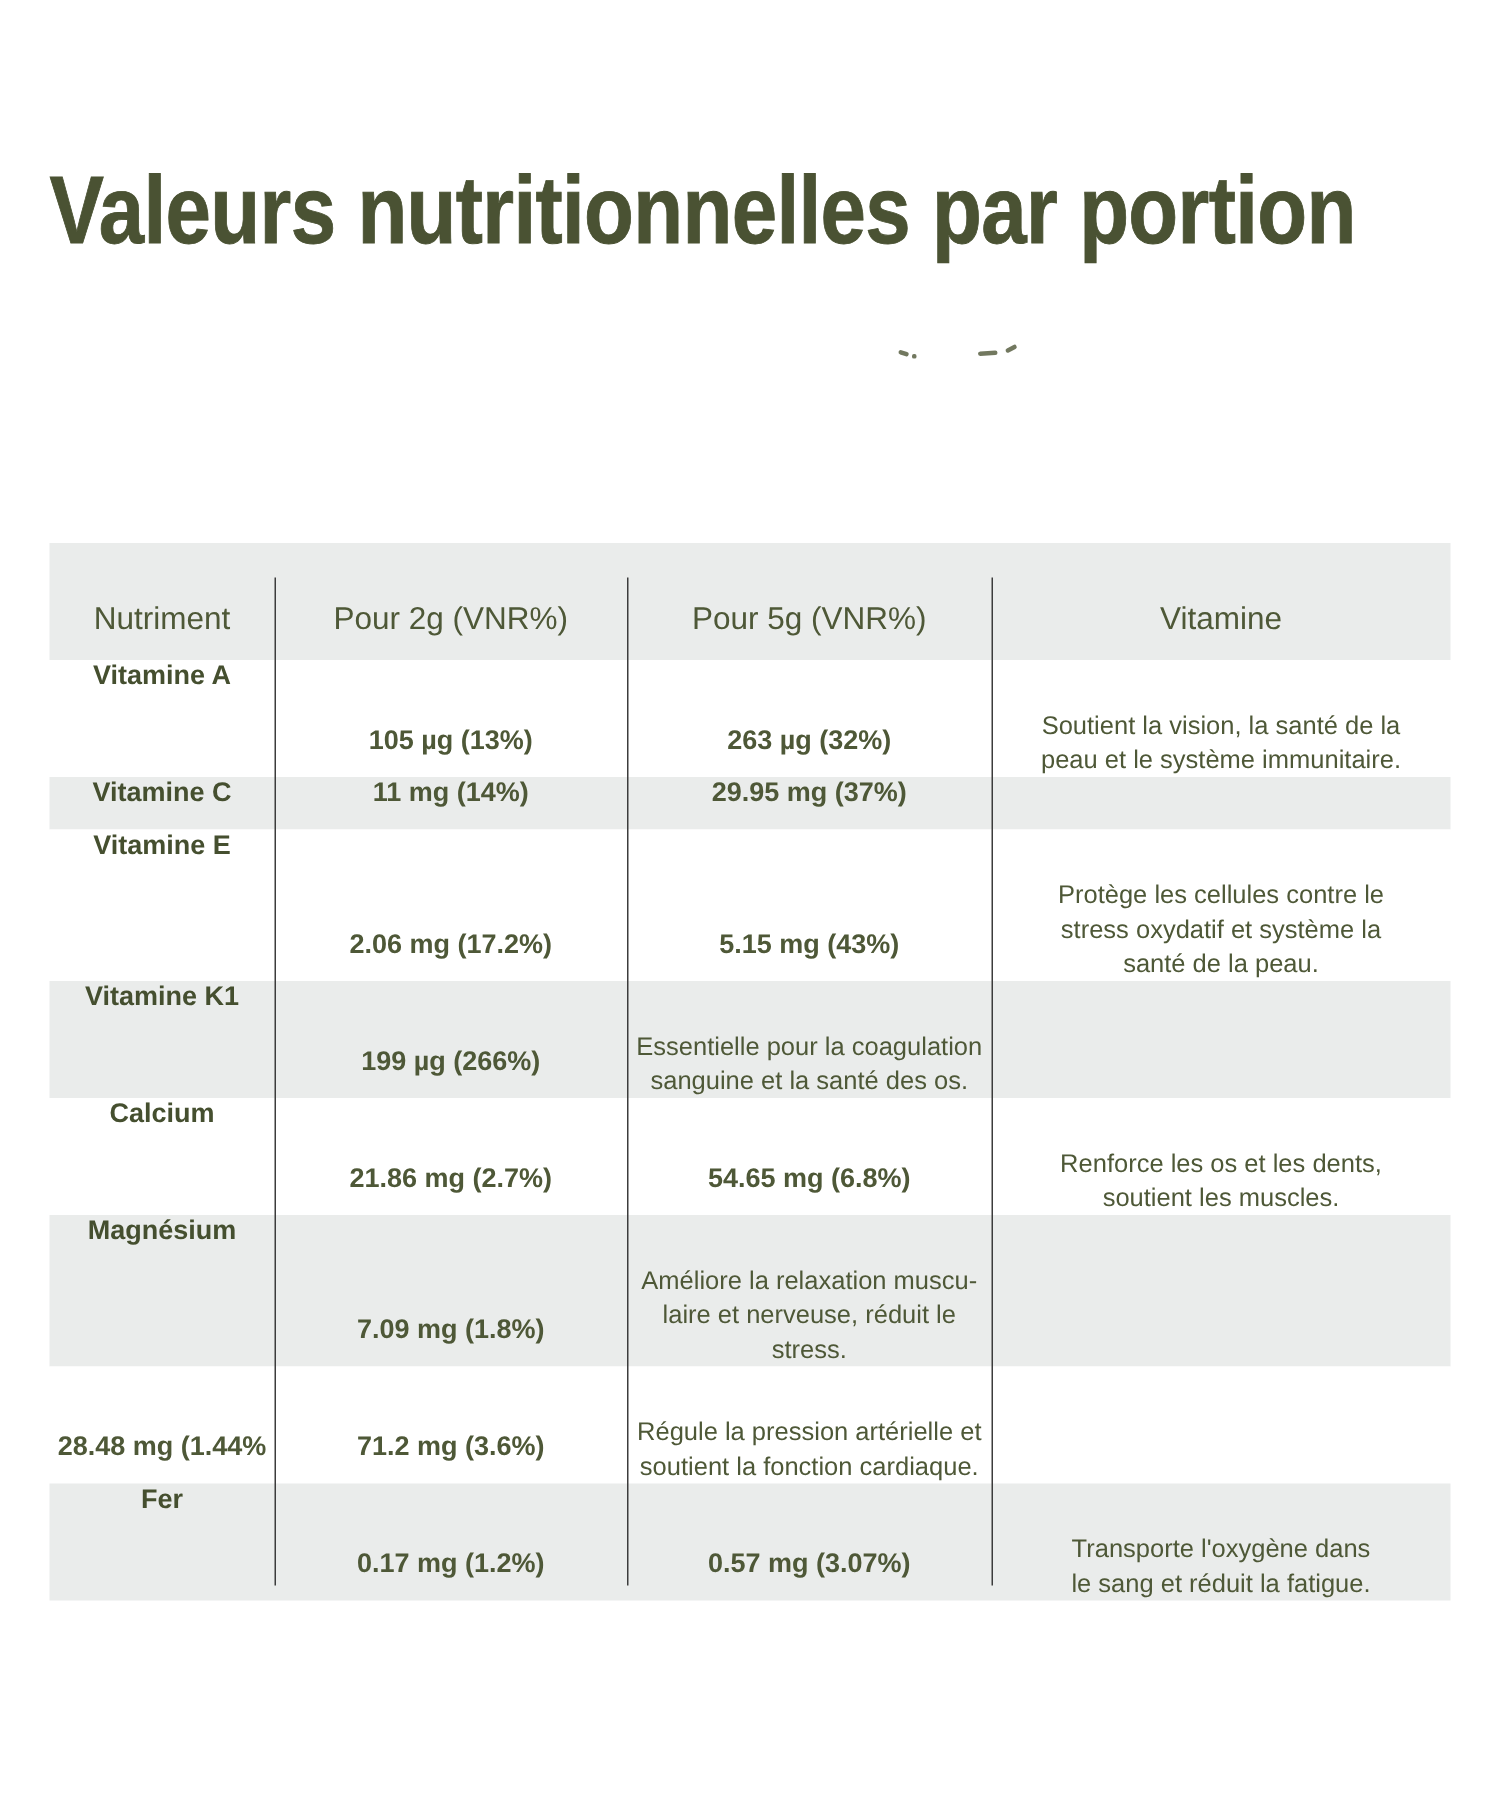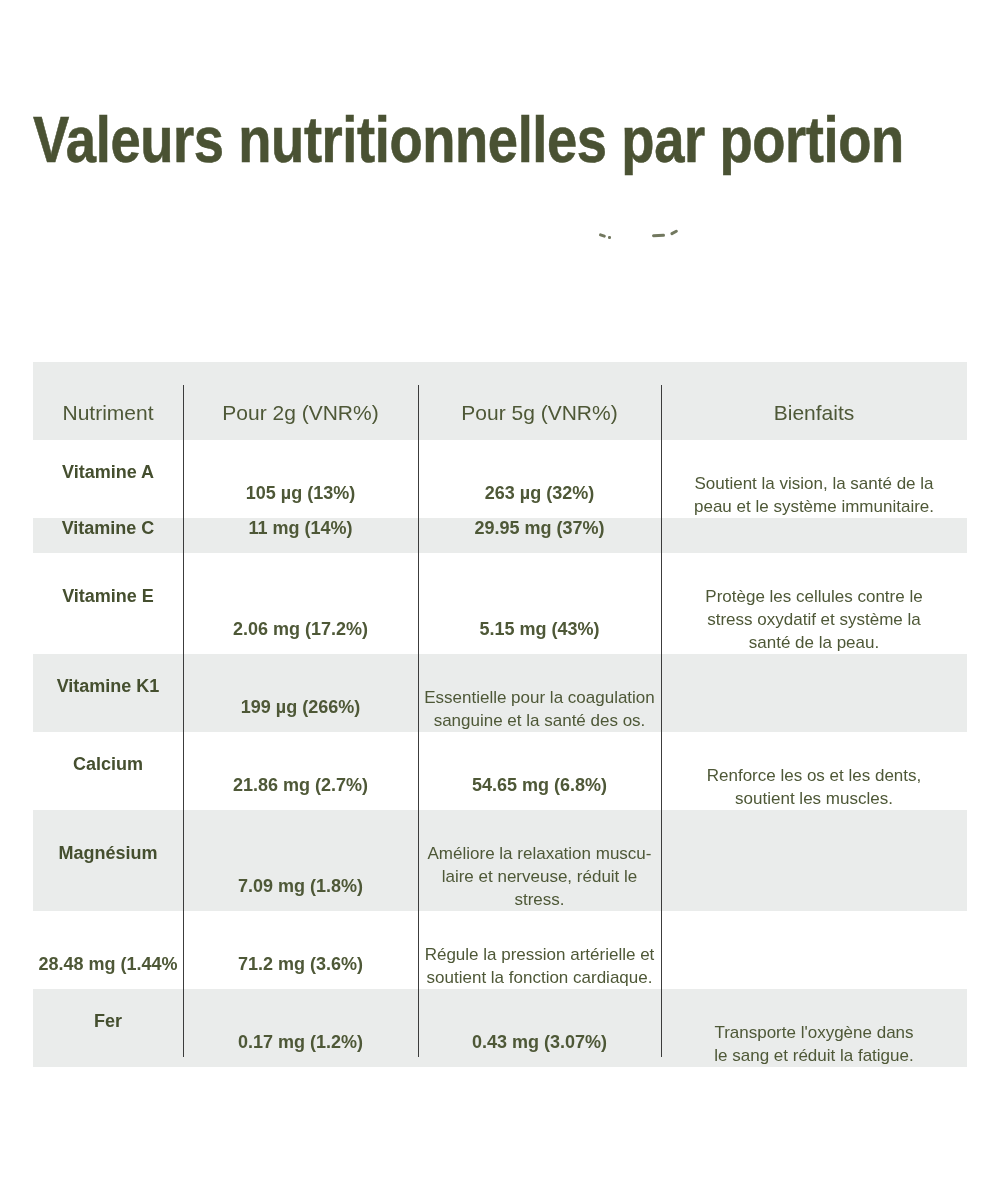--- a/index.html
+++ b/index.html
@@ -57,21 +57,21 @@
   .cell{
     display:flex;justify-content:center;
     color:var(--text-color);
     overflow:hidden;
   }
   .header-cell{
     align-items:flex-end;padding-bottom:15px;
     font-size:21px;
   }
   .name-cell{
-    align-items:center;padding-bottom:14px;
+    align-items:flex-start;padding-bottom:14px;
     font-size:18px;font-weight:700;color:var(--name-color);
   }
   .value-cell{
     align-items:flex-end;padding-bottom:14px;
     font-size:18px;
     font-weight:bold;
   }
   .benefit-cell{
     align-items:center;
     text-align:center;
@@ -98,21 +98,21 @@
   <span class="glyph-mark gm-dot"></span>
   <span class="glyph-mark gm-dash"></span>
   <span class="glyph-mark gm-acute"></span>
 </div>
 
 <div class="nutrition-table">
   <div class="header-row">
       <div class="cell header-cell">Nutriment</div>
       <div class="cell header-cell">Pour 2g (VNR%)</div>
       <div class="cell header-cell">Pour 5g (VNR%)</div>
-      <div class="cell header-cell">Bienfaits</div>
+      <div class="cell header-cell">Vitamine</div>
     </div>
 
   <div class="row">
       <div class="cell name-cell">
         <span>Vitamine A</span>
       </div>
       <div class="cell value-cell">
         <span>105 µg (13%)</span>
       </div>
       <div class="cell value-cell">
@@ -190,21 +190,21 @@
 soutient la fonction cardiaque.</span></div>
     </div>
     <div class="row alt">
       <div class="cell name-cell">
         <span>Fer</span>
       </div>
       <div class="cell value-cell">
         <span>0.17 mg (1.2%)</span>
       </div>
       <div class="cell value-cell">
-        <span>0.43 mg (3.07%)</span>
+        <span>0.57 mg (3.07%)</span>
       </div>
       <div class="cell benefit-cell"><span>Transporte l'oxygène dans
 le sang et réduit la fatigue.</span></div>
     </div>
     <div class="divider d1"></div>
   <div class="divider d2"></div>
   <div class="divider d3"></div>
 </div>
 
 </body></html>

